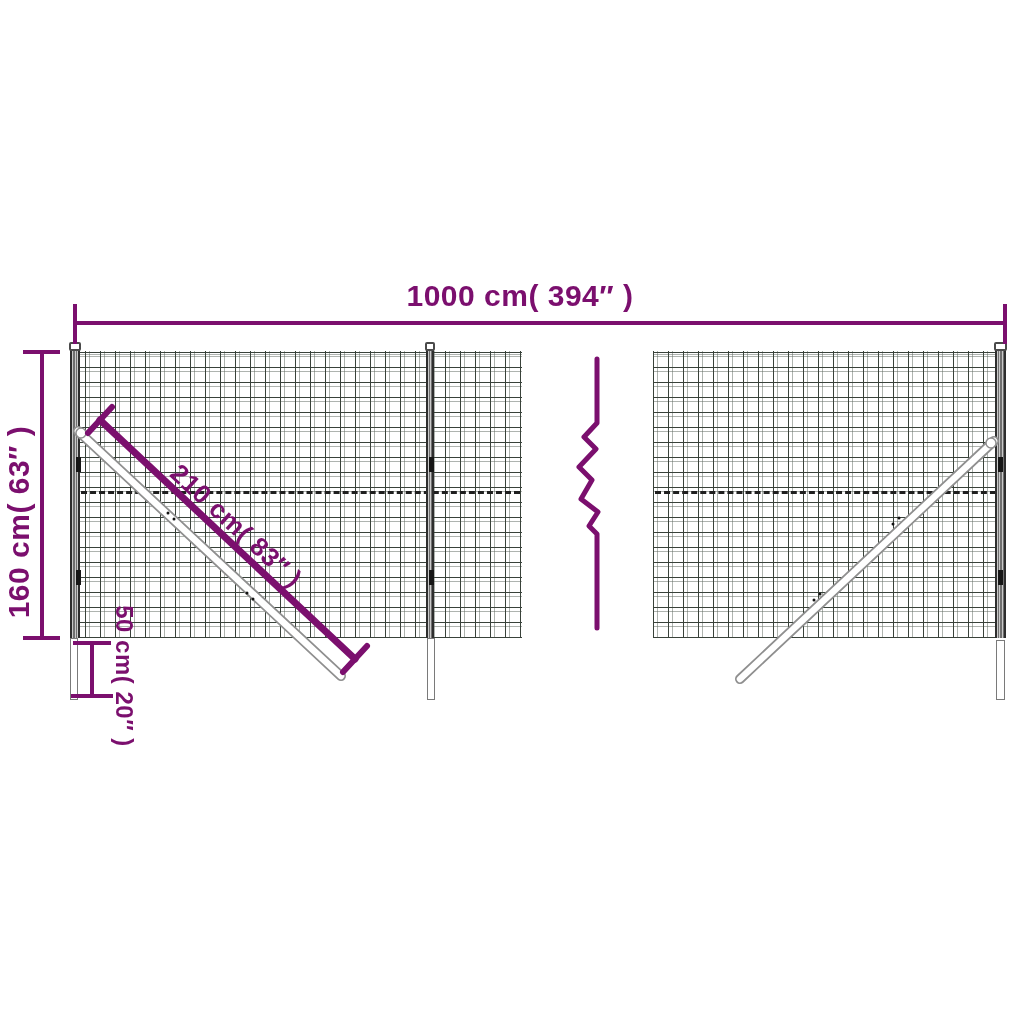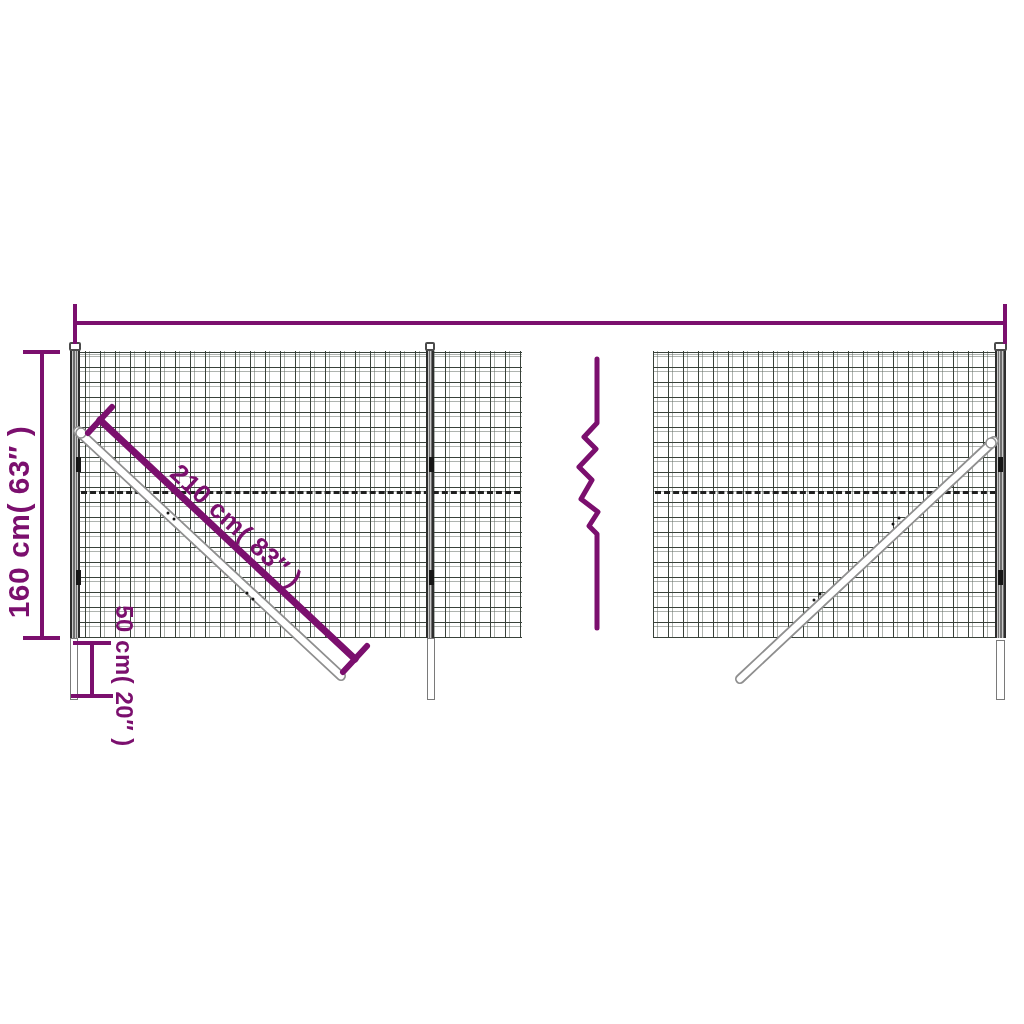--- a/index.html
+++ b/index.html
@@ -135,20 +135,21 @@
       <line class="dim-tick" x1="112" y1="407" x2="88" y2="433"></line>
       <line class="dim-tick" x1="367" y1="646" x2="343" y2="672"></line>
     </g>
 
     <polyline class="zigzag" points="597,359 597,423 584,437 596,449 579,467 592,480 581,499 598,512 589,526 597,534 597,628"></polyline>
   </svg>
 
   <div class="abs dim" style="left:75px;top:321px;width:930px;height:4px;"></div>
   <div class="abs dim" style="left:73px;top:304px;width:4px;height:40px;"></div>
   <div class="abs dim" style="left:1003px;top:304px;width:4px;height:40px;"></div>
+  <div class="abs dim-label label-top">1000 cm( 394″ )</div>
 
   <div class="abs dim" style="left:40px;top:352px;width:4px;height:288px;"></div>
   <div class="abs dim" style="left:23px;top:350px;width:37px;height:4px;"></div>
   <div class="abs dim" style="left:23px;top:636px;width:37px;height:4px;"></div>
   <div class="abs dim-label label-left">160 cm( 63″ )</div>
 
   <div class="abs dim" style="left:90px;top:642px;width:4px;height:56px;"></div>
   <div class="abs dim" style="left:73px;top:641px;width:38px;height:4px;"></div>
   <div class="abs dim" style="left:71px;top:694px;width:42px;height:4px;"></div>
   <div class="abs dim-label label-depth">50 cm( 20″ )</div>

